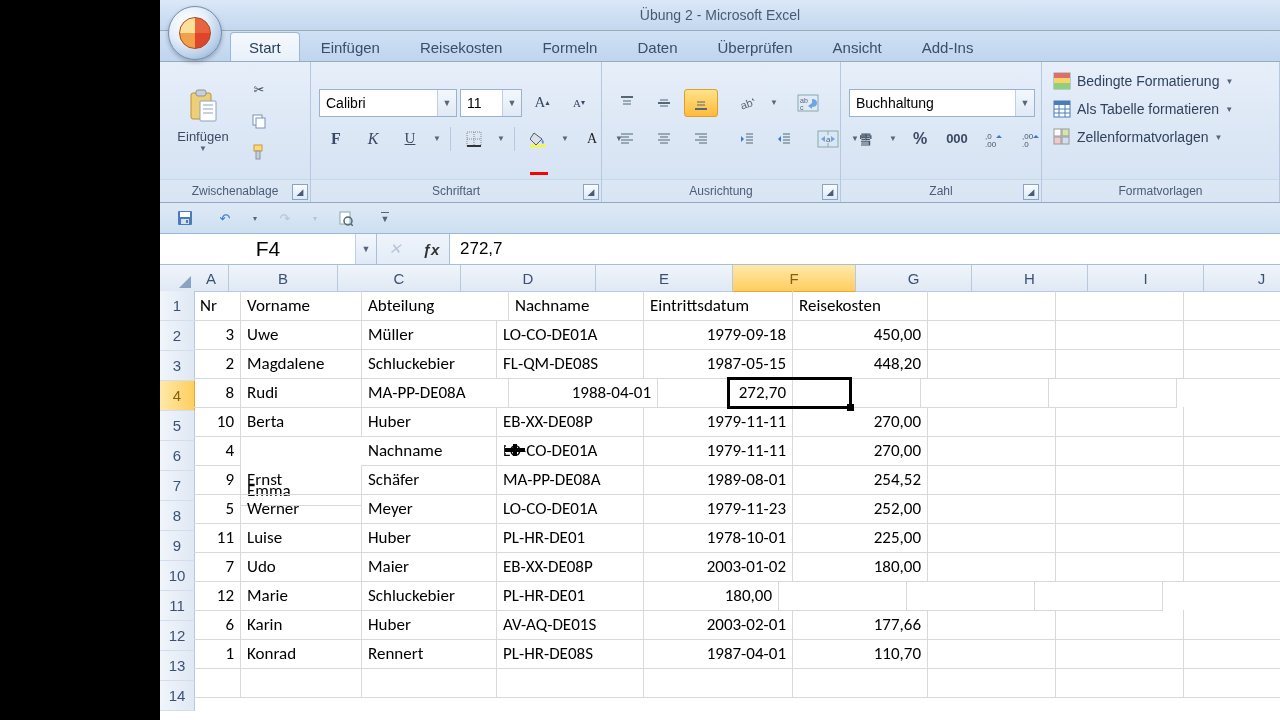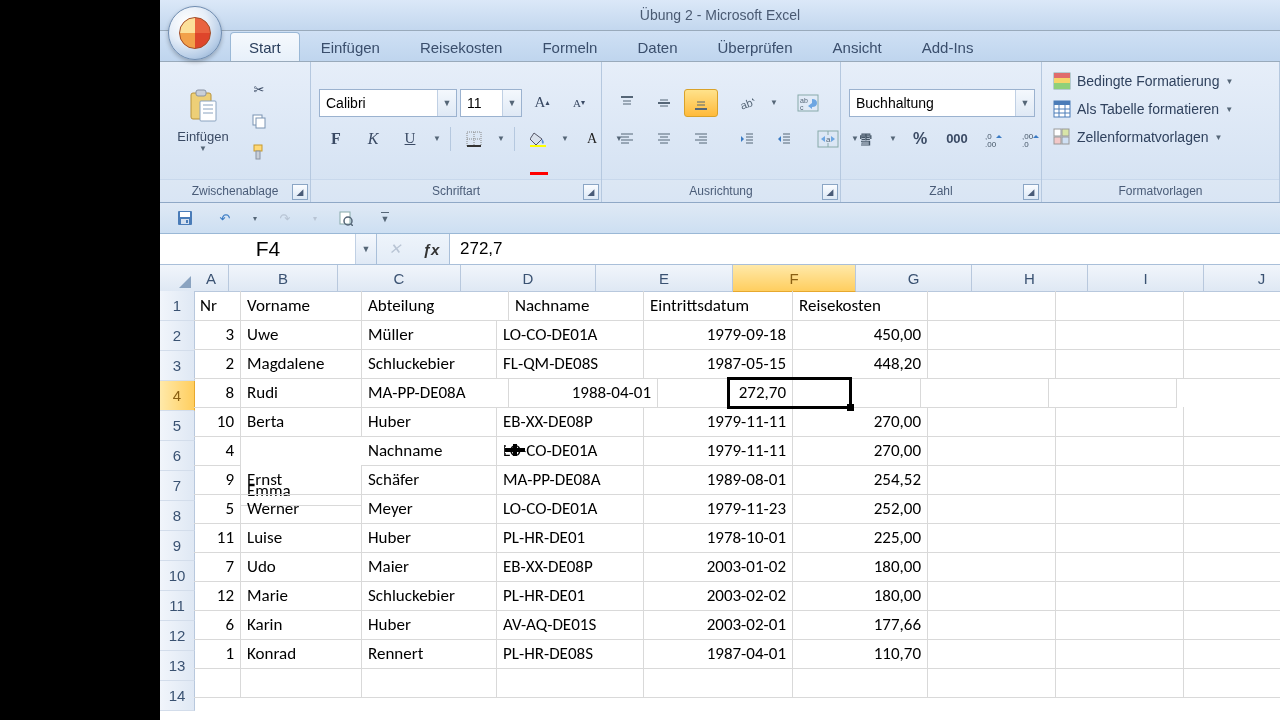--- a/index.html
+++ b/index.html
@@ -557,21 +557,20 @@
           <div class="cell r" style="width: 122px;">180,00</div>
           <div class="cell" style="width: 115px;"></div>
           <div class="cell" style="width: 115px;"></div>
           <div class="cell" style="width: 115px;"></div>
         </div>
         <div class="row">
           <div class="cell r" style="width: 34px;">12</div>
           <div class="cell" style="width: 108px;">Marie</div>
           <div class="cell" style="width: 122px;">Schluckebier</div>
           <div class="cell" style="width: 134px;">PL-HR-DE01</div>
-          <div class="cell r" style="width: 136px;">2003-02-02</div>
           <div class="cell r" style="width: 122px;">180,00</div>
           <div class="cell" style="width: 115px;"></div>
           <div class="cell" style="width: 115px;"></div>
           <div class="cell" style="width: 115px;"></div>
         </div>
         <div class="row">
           <div class="cell r" style="width: 34px;">6</div>
           <div class="cell" style="width: 108px;">Karin</div>
           <div class="cell" style="width: 122px;">Huber</div>
           <div class="cell" style="width: 134px;">AV-AQ-DE01S</div>

